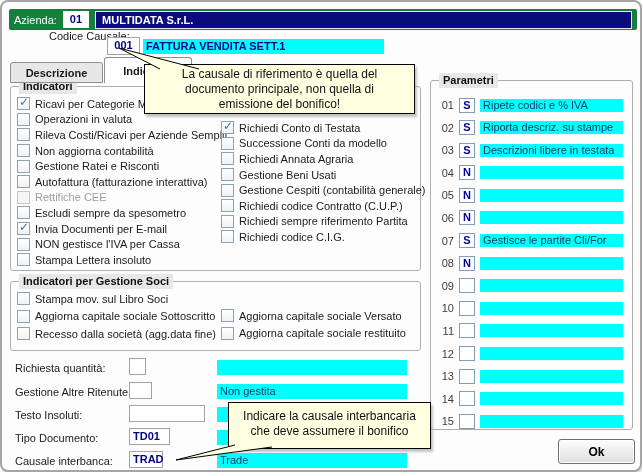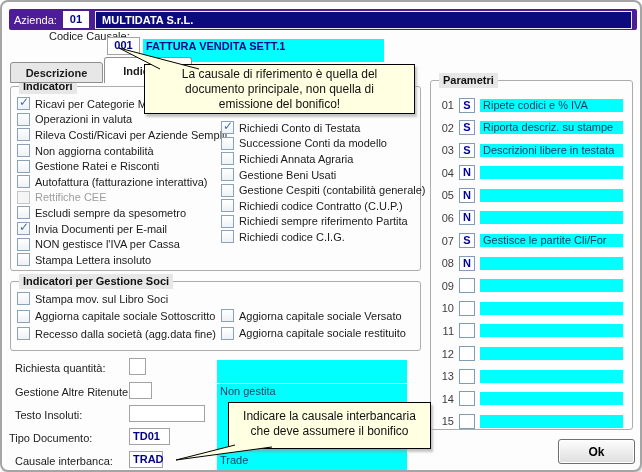--- a/index.html
+++ b/index.html
@@ -4,34 +4,34 @@
 <style>
   html,body{margin:0;padding:0;background:#fff;}
   *{box-sizing:border-box;}
   #screen{
     position:relative;width:642px;height:472px;background:#fdfdfd;
     border:2px solid #a5a5a5;border-radius:8px;overflow:hidden;
     font-family:"Liberation Sans","DejaVu Sans",sans-serif;font-size:11px;color:#1a1a1a;
     box-shadow:1px 2px 2px #d8d8d8;
   }
   
-  .hdr{position:absolute;left:7px;top:7px;width:628px;height:21px;background:#4c1d95;
+  .hdr{position:absolute;left:7px;top:7px;width:628px;height:21px;background:#15803d;
        display:flex;align-items:center;padding:0 5px;gap:6px;border-radius:2px;}
   .hdr-label{color:#fff;font-size:11px;}
   .hdr-code{background:#fff;color:#00008b;font-weight:bold;font-size:11px;
             padding:1px 6px;border:1px solid #fff;line-height:13px;}
   .hdr-company{flex:1;border:1px solid #eaeaf8;background:#0b0b7e;color:#fff;
                font-weight:bold;font-size:11px;padding:1px 6px;line-height:14px;}
   
   .lbl-static{position:absolute;font-size:11px;color:#1b1b1b;}
   .inp{position:absolute;background:#fff;border:1px solid #a3a3a3;font-size:11px;
        color:#00008b;font-weight:bold;line-height:15px;padding:0 3px;}
   .cyan{background:#00ffff;color:#0d3a5f;font-size:11px;line-height:14px;
         padding:0 3px;white-space:nowrap;overflow:hidden;}
-  .cyan-abs{position:absolute;height:23px;}
+  .cyan-abs{position:absolute;height:15px;}
   .cyan-bold{color:#00008b;font-weight:bold;}
   
   .tab{position:absolute;display:flex;align-items:center;justify-content:center;
        font-weight:bold;font-size:11px;border:1px solid #8f8f8f;border-radius:3px 3px 0 0;}
   .tab-inactive{left:8px;top:60px;width:93px;height:21px;background:#e7e7e7;color:#1c1c1c;z-index:1;}
   .tab-active{left:102px;top:55px;width:88px;height:26px;background:#fff;border-bottom:none;z-index:2;}
   
   .group{position:absolute;border:1px solid #adadad;border-radius:3px;background:transparent;}
   .legend{position:absolute;top:-8px;left:8px;background:#e7e7e7;padding:0 4px;
           font-weight:bold;font-size:11px;color:#111;line-height:15px;}
@@ -225,21 +225,21 @@
   <span class="cyan cyan-abs" style="left:215px;top:358px;width:190px;"></span>
 
   <span class="lbl-static" style="left:13px;top:384px;">Gestione Altre Ritenute:</span>
   <span class="inp" style="left:127px;top:380px;width:23px;height:17px;"></span>
   <span class="cyan cyan-abs" style="left:215px;top:382px;width:190px;">Non gestita</span>
 
   <span class="lbl-static" style="left:13px;top:407px;text-align:center;">Testo Insoluti:</span>
   <span class="inp" style="left:127px;top:403px;width:76px;height:17px;"></span>
   <span class="cyan cyan-abs" style="left:215px;top:405px;width:190px;"></span>
 
-  <span class="lbl-static" style="left:7px;top:430px;">Tipo Documento:</span>
+  <span class="lbl-static" style="left:13px;top:430px;">Tipo Documento:</span>
   <span class="inp" style="left:127px;top:426px;width:41px;height:17px;">TD01</span>
   <span class="cyan cyan-abs" style="left:215px;top:428px;width:190px;"></span>
 
   <span class="lbl-static" style="left:13px;top:453px;">Causale interbanca:</span>
   <span class="inp" style="left:127px;top:449px;width:34px;height:17px;">TRAD</span>
   <span class="cyan cyan-abs" style="left:215px;top:451px;width:190px;">Trade</span>
 
   <div class="group" style="left:428px;top:78px;width:203px;height:350px;">
     <span class="legend">Parametri</span>
     <div class="prows">

